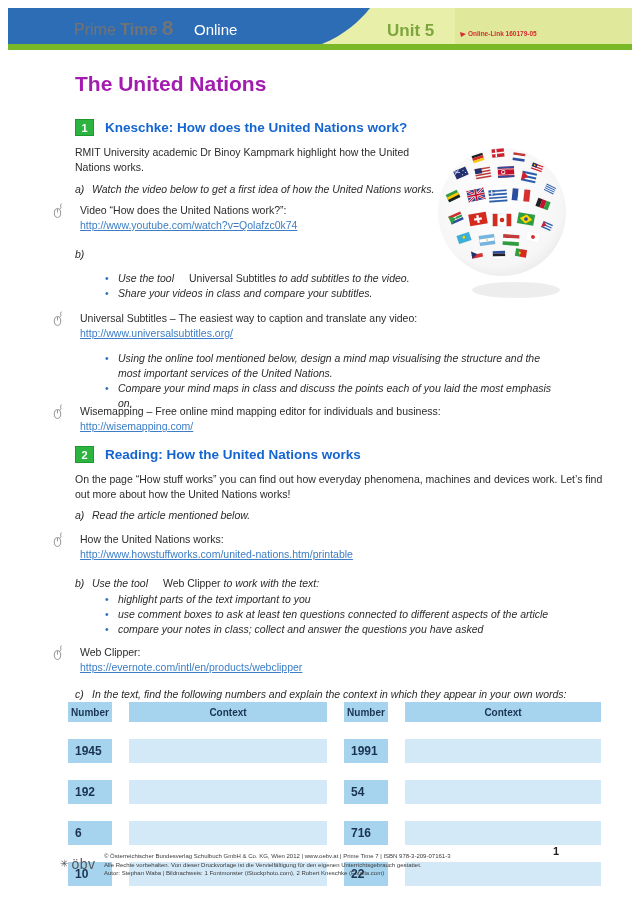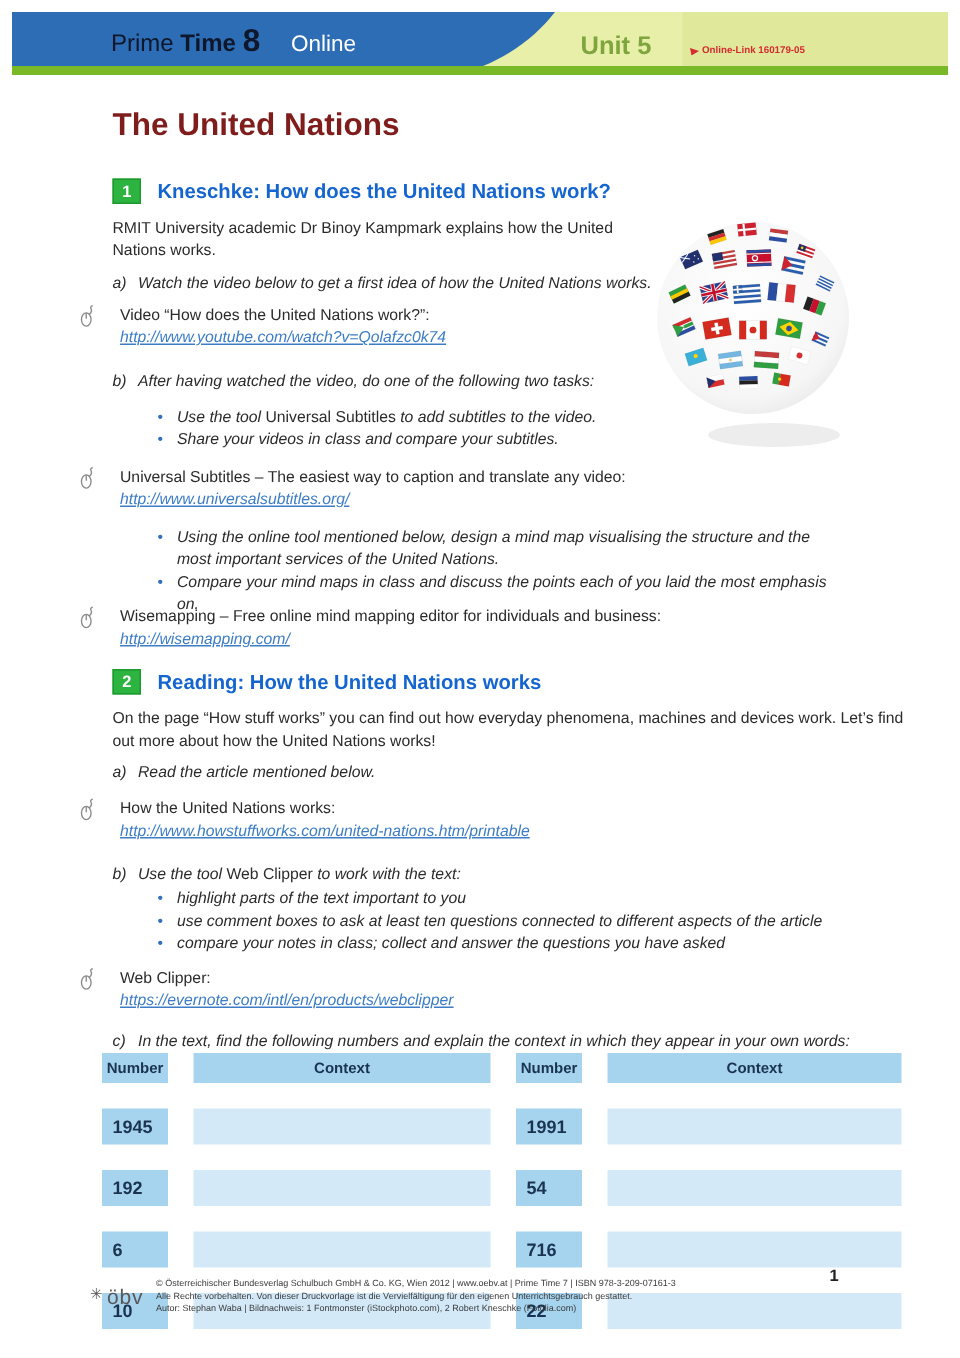--- a/index.html
+++ b/index.html
@@ -3,43 +3,43 @@
 <meta charset="utf-8">
 <style>
   html,body{margin:0;padding:0;background:#fff;}
   .page{position:relative;width:640px;height:905px;background:#ffffff;
         font-family:"Liberation Sans",sans-serif;color:#2b2b2b;overflow:hidden;}
 
   
   .band{position:absolute;left:8px;top:8px;width:624px;height:36px;background:#e7efa9;overflow:hidden;}
   .band-right{position:absolute;right:0;top:0;width:177px;height:36px;background:#dfe89b;}
   .band-blue{position:absolute;left:0;top:0;}
-  .brand{position:absolute;left:66px;bottom:4px;color:#0f172a;font-size:16px;white-space:nowrap;}
+  .brand{position:absolute;left:66px;bottom:4px;color:#737373;font-size:16px;white-space:nowrap;}
   .brand .t{font-weight:bold;}
   .brand .n{font-weight:bold;font-size:21px;}
   .brand-online{position:absolute;left:186px;bottom:6px;color:#fff;font-size:15px;}
   .unit{position:absolute;left:379px;bottom:3px;color:#7fa53e;font-weight:bold;font-size:17px;}
   .online-link{position:absolute;left:452px;bottom:7px;color:#d62b2f;font-weight:bold;font-size:6.5px;
                display:flex;align-items:center;gap:2px;white-space:nowrap;}
   .greenbar{position:absolute;left:8px;top:44px;width:624px;height:6px;background:#79b827;}
 
   
-  .title{position:absolute;left:75px;top:72px;font-size:21px;font-weight:bold;color:#7f1d1d;}
+  .title{position:absolute;left:75px;top:72px;font-size:21px;font-weight:bold;color:#a21caf;}
   .sec-head{position:absolute;left:75px;display:flex;align-items:center;gap:11px;}
   .badge{width:17px;height:15px;background:#2cb340;border:1px solid #1d9a2f;color:#fff;
          font-weight:bold;font-size:11px;display:flex;align-items:center;justify-content:center;}
   .sec-title{font-size:13.5px;font-weight:bold;color:#1565d0;}
 
   
   .para{position:absolute;left:75px;font-size:10.5px;line-height:15px;}
   .instr{position:absolute;left:75px;font-size:10.5px;line-height:15px;font-style:italic;display:flex;}
   .instr .lab{width:17px;flex:none;}
-  .roman{font-style:normal;}
+  .roman{font-style:normal;margin-left:12px;}
   .res{position:absolute;left:80px;font-size:10.5px;line-height:15px;}
-  .res a{color:#3c7dc6;text-decoration:underline;cursor:pointer;font-style:italic;}
+  .res a{color:#3c7dc6;text-decoration:underline;cursor:pointer;}
   .bullets{position:absolute;left:105px;font-size:10.5px;line-height:15px;}
   .b{display:flex;}
   .b .dot{color:#2f71bd;width:13px;flex:none;}
   .b .txt{font-style:italic;}
   .mouse{position:absolute;left:52px;}
 
   
   .tbl{position:absolute;left:68px;top:702px;display:grid;
        grid-template-columns:44px 198px 44px 196px;
        grid-template-rows:20px 24px 24px 24px 24px;gap:17px;}
@@ -256,40 +256,39 @@
     </g>
   </svg>
 
   <div class="title">The United Nations</div>
 
   <div class="sec-head" style="top:119px;">
     <div class="badge">1</div>
     <div class="sec-title">Kneschke: How does the United Nations work?</div>
   </div>
 
-  <div class="para" style="top:145px;width:365px;">RMIT University academic Dr Binoy Kampmark explains how the United Nations works.</div>
+  <div class="para" style="top:145px;width:365px;">RMIT University academic Dr Binoy Kampmark highlight how the United Nations works.</div>
 
   <div class="instr" style="top:182px;width:520px;">
     <span class="lab">a)</span>
     <span>Watch the video below to get a first idea of how the United Nations works.</span>
   </div>
 
   <svg class="mouse" style="top:203px;" width="12" height="16" viewBox="0 0 12 16">
     <ellipse cx="5.5" cy="10" rx="3.2" ry="4.4" fill="none" stroke="#8a8a8a" stroke-width="0.9"></ellipse>
     <line x1="5.5" y1="5.8" x2="5.5" y2="9.5" stroke="#8a8a8a" stroke-width="0.9"></line>
     <path d="M7.5 6.6 Q9.8 4.6 8.6 2.6 Q8 1.4 9.8 0.8" fill="none" stroke="#8a8a8a" stroke-width="0.9"></path>
   </svg>
   <div class="res" style="top:203px;">
     <div>Video “How does the United Nations work?”:</div>
     <a>http://www.youtube.com/watch?v=Qolafzc0k74</a>
   </div>
 
   <div class="instr" style="top:247px;width:520px;">
     <span class="lab">b)</span>
-    <span>After having watched the video, do one of the following two tasks:</span>
   </div>
 
   <div class="bullets" style="top:271px;width:470px;">
     <div class="b">
       <span class="dot">•</span>
       <span class="txt"><i>Use the tool </i><span class="roman">Universal Subtitles</span><i> to add subtitles to the video.</i></span>
     </div>
     <div class="b">
       <span class="dot">•</span>
       <span class="txt">Share your videos in class and compare your subtitles.</span>

